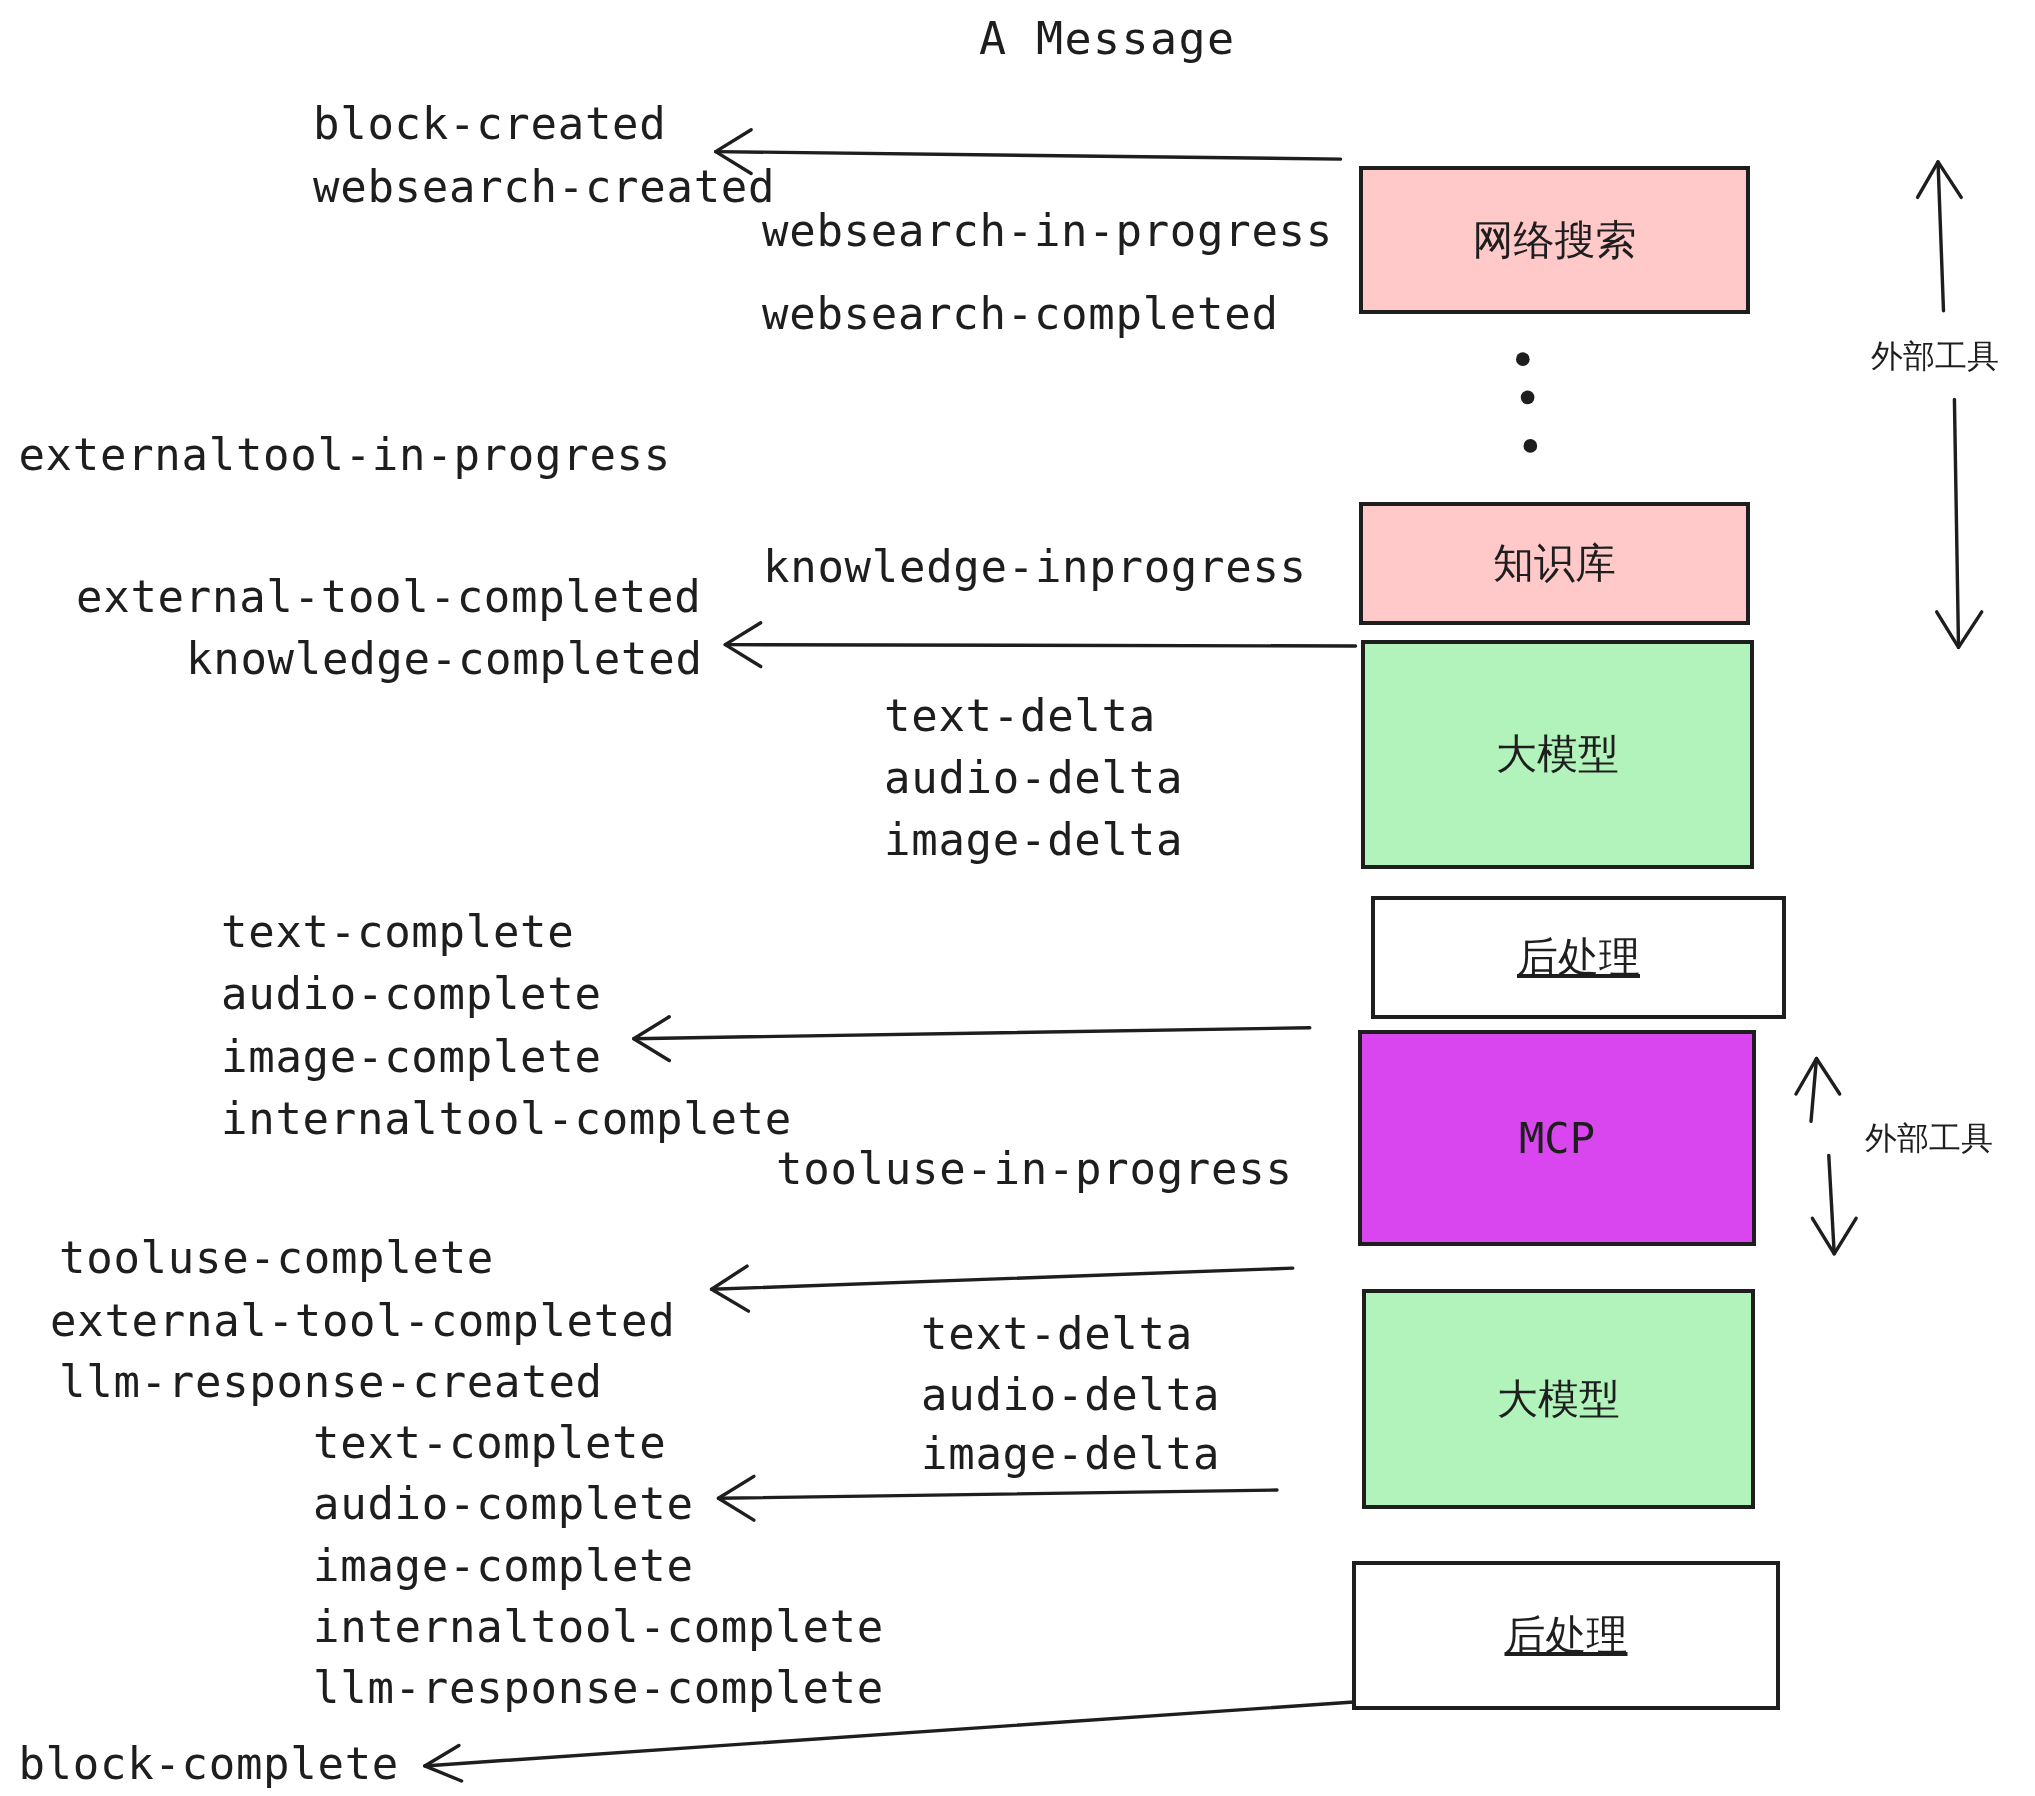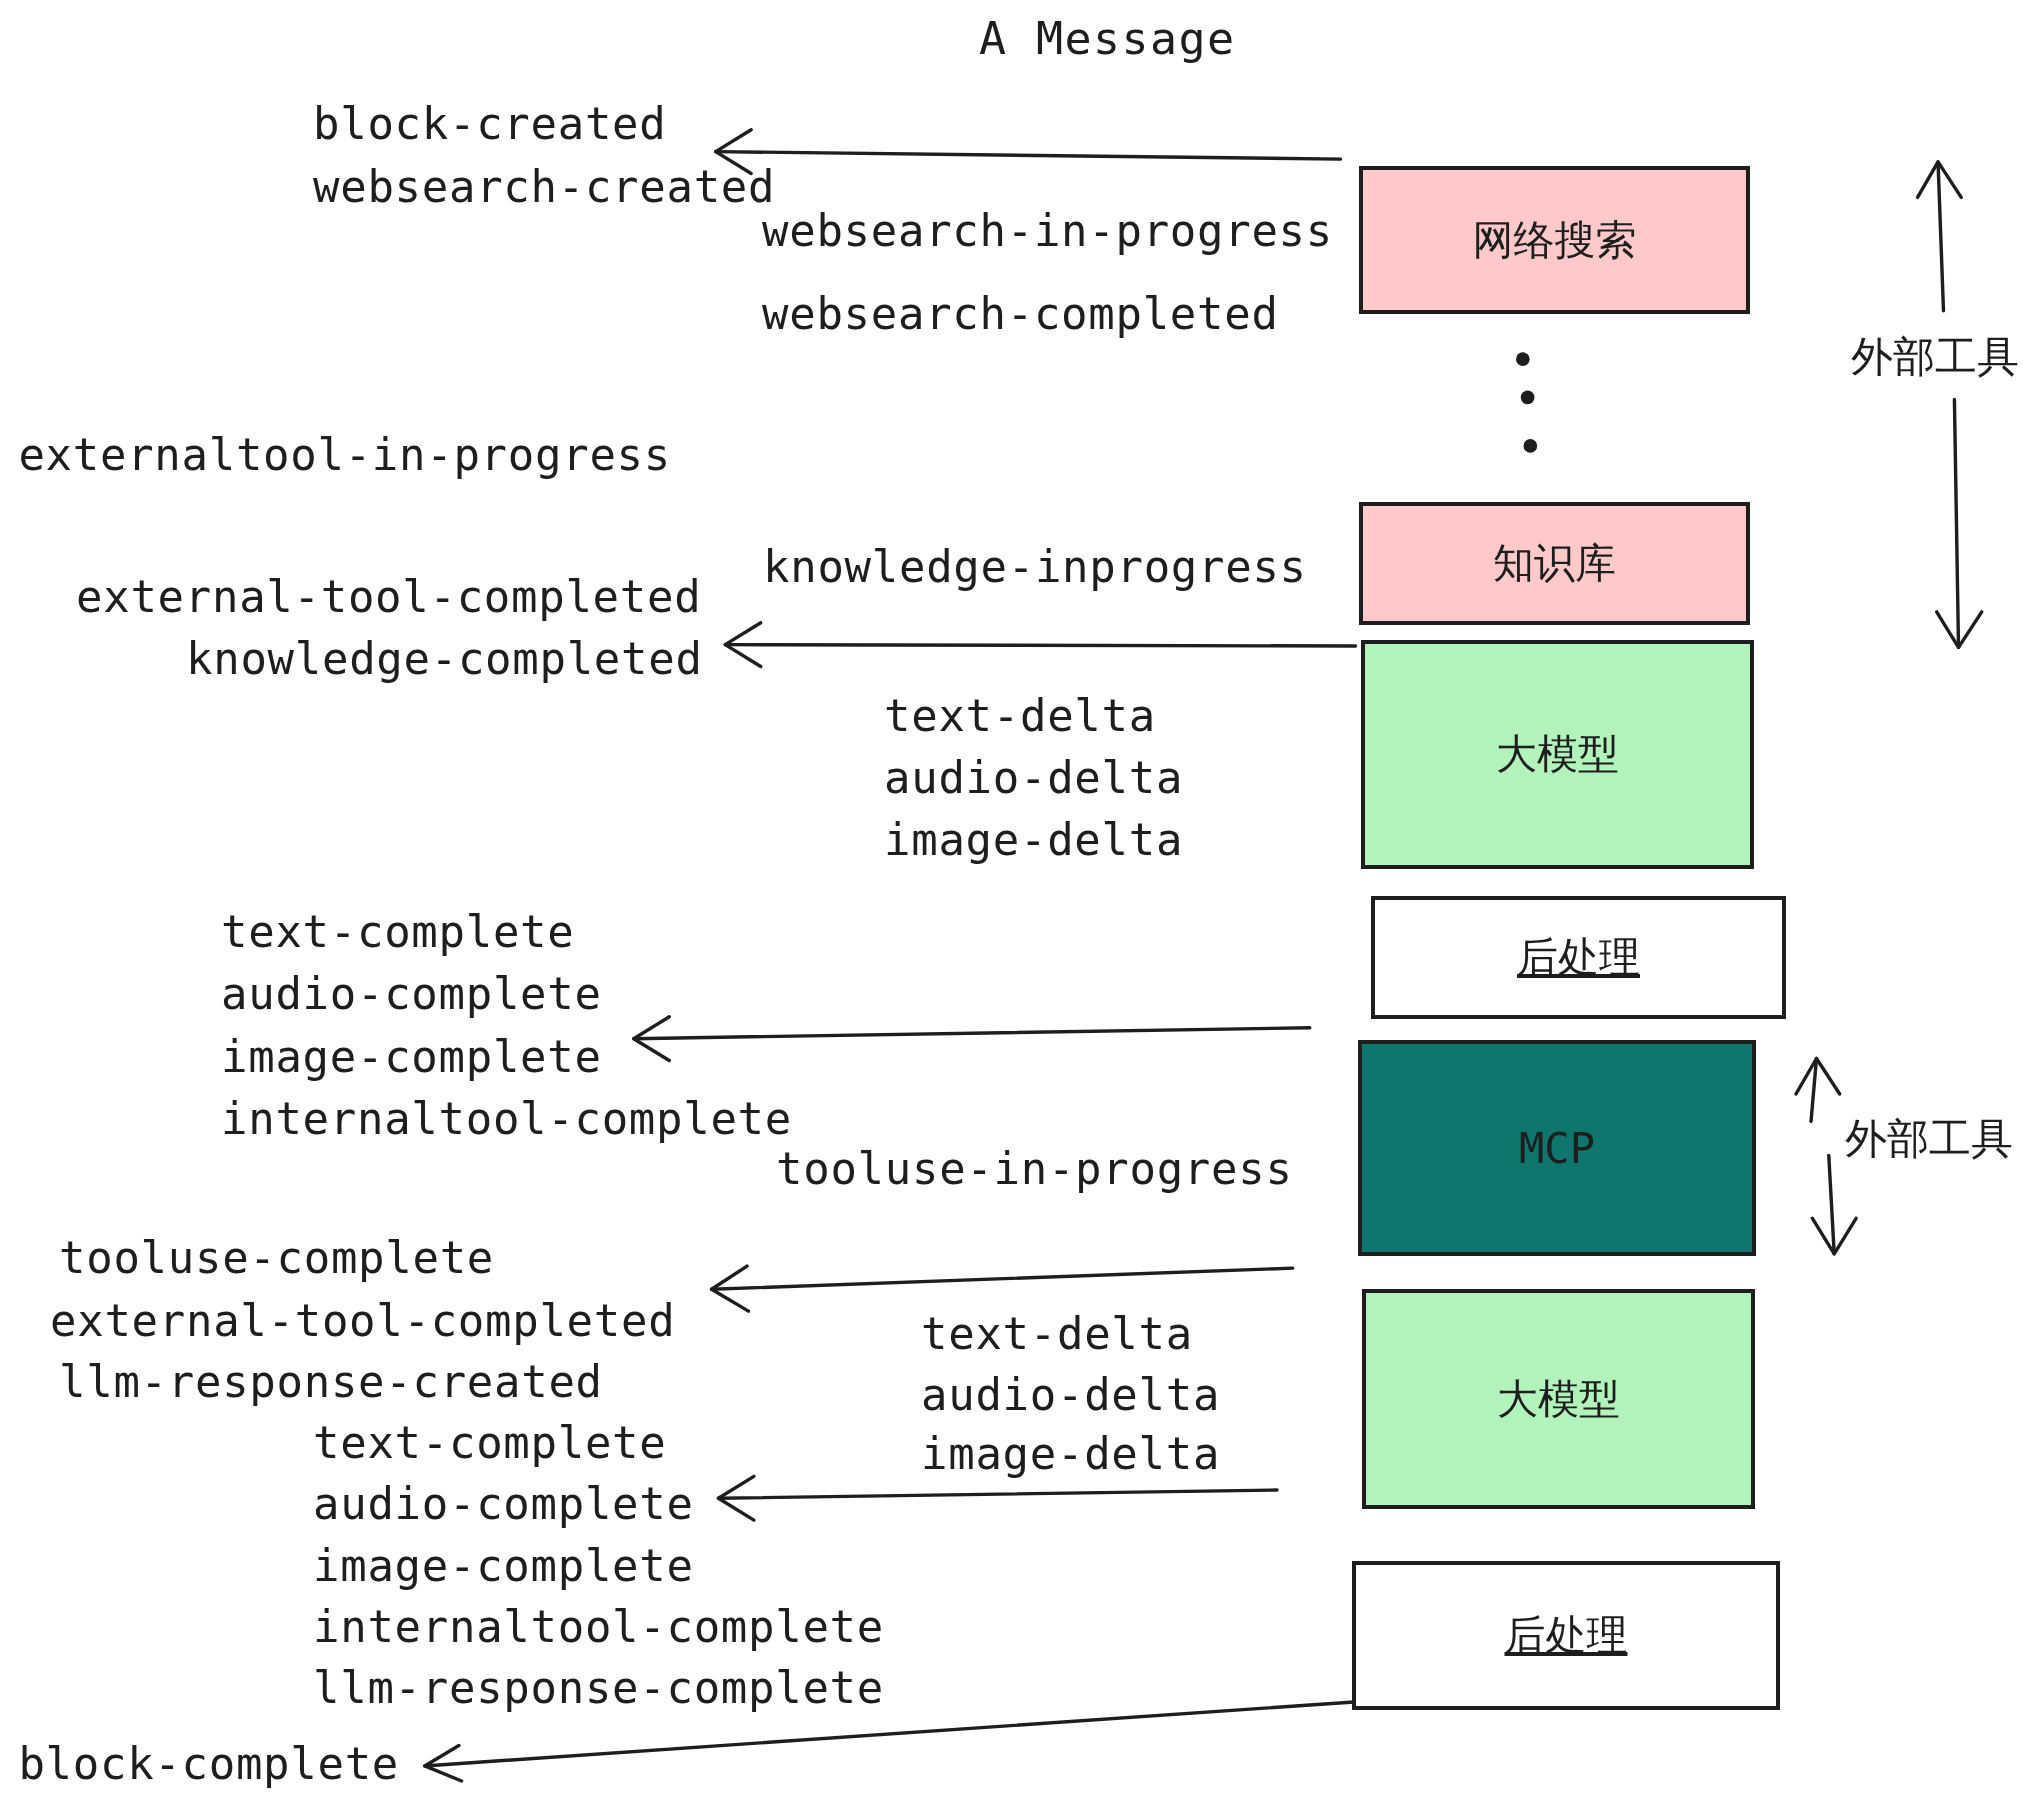--- a/index.html
+++ b/index.html
@@ -34,28 +34,28 @@
     border:4.1px solid #1e1e1e;
     box-sizing:border-box;
     display:flex;align-items:center;justify-content:center;
     font-family:"DejaVu Sans","Liberation Sans",sans-serif;
     font-size:41px;
     color:#1e1e1e;
     white-space:nowrap;
   }
   .box.pink{background:#ffc9c9;}
   .box.green{background:#b2f2bb;justify-content:center;}
-  .box.yellow{background:#0f766e;margin-top:10px;}
+  .box.yellow{background:#d946ef;}
   .box.white{background:#ffffff;text-decoration:underline;}
   .box.mono{font-family:"DejaVu Sans Mono",monospace;font-size:42px;}
   .side-label{
     position:absolute;
     transform:translate(-50%,-50%);
     font-family:"DejaVu Sans","Liberation Sans",sans-serif;
-    font-size:42px;
+    font-size:32px;
     white-space:nowrap;
     color:#1e1e1e;
   }
   svg .stroke{stroke:#1e1e1e;stroke-width:5;fill:none;stroke-linecap:round;stroke-linejoin:round;}
   svg .dot{fill:#1e1e1e;stroke:none;}
 </style>
 </head>
 <body>
 
 <div class="canvas">

